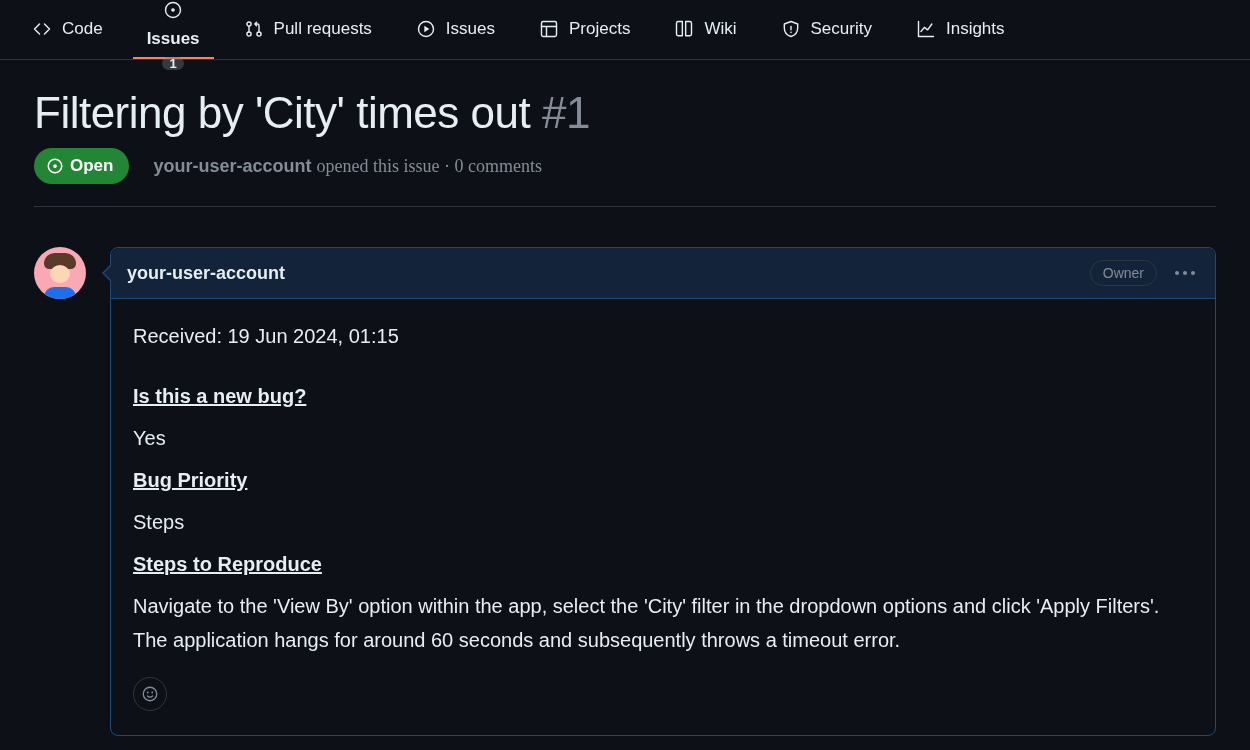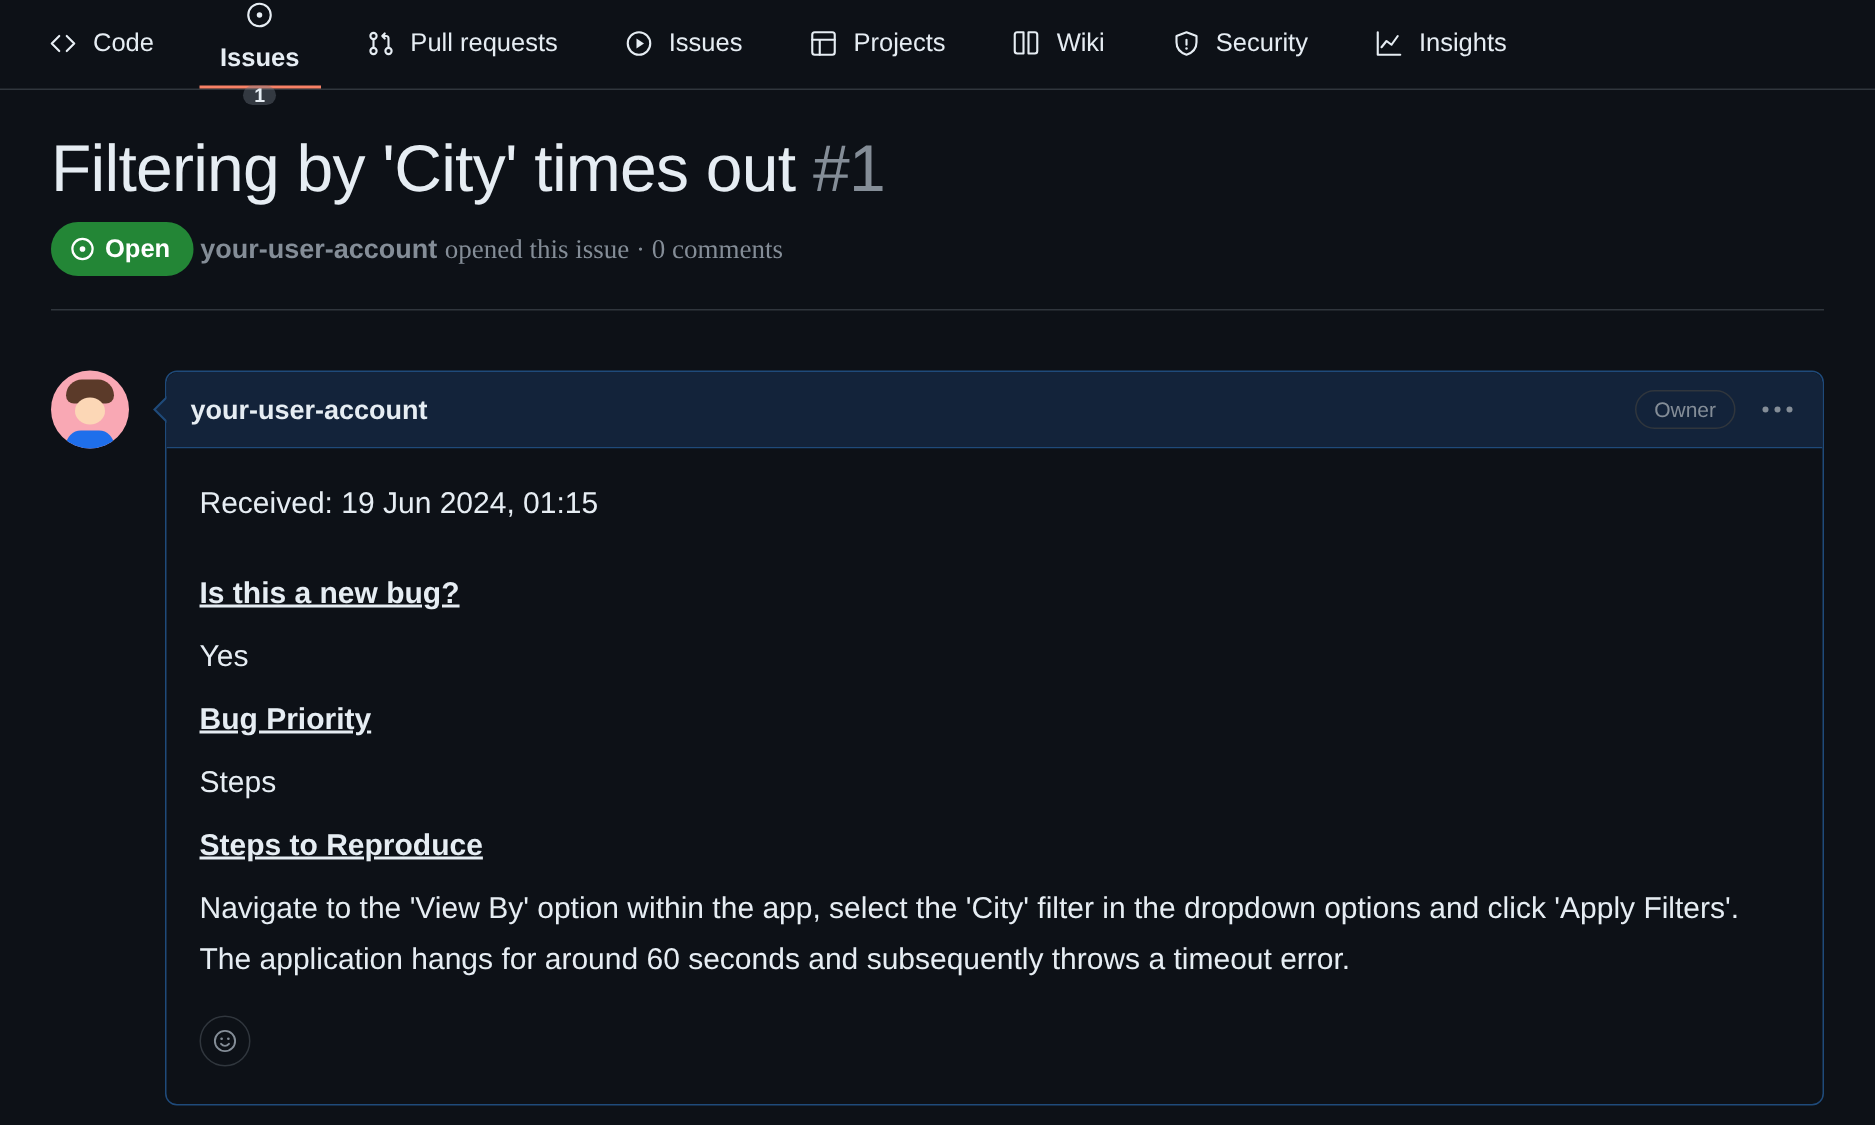--- a/index.html
+++ b/index.html
@@ -70,21 +70,21 @@
   h1.issue-title {
     margin: 0 0 10px 0;
     font-size: 44px;
     font-weight: 400;
     letter-spacing: -0.5px;
   }
   h1.issue-title .num { color: var(--muted); font-weight: 300; }
   .sub-row {
     display: flex;
     align-items: center;
-    gap: 4px;
+    gap: 24px;
     padding-bottom: 22px;
     border-bottom: 1px solid var(--border);
     font-size: 18px;
   }
   .state-badge {
     background: var(--green);
     color: #fff;
     border-radius: 999px;
     padding: 8px 16px 8px 12px;
     display: inline-flex;

